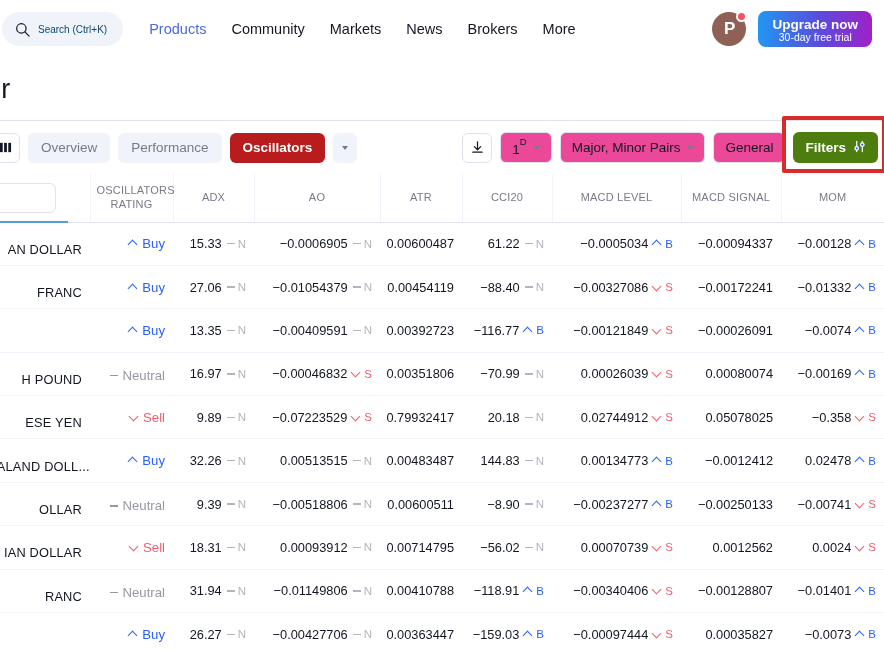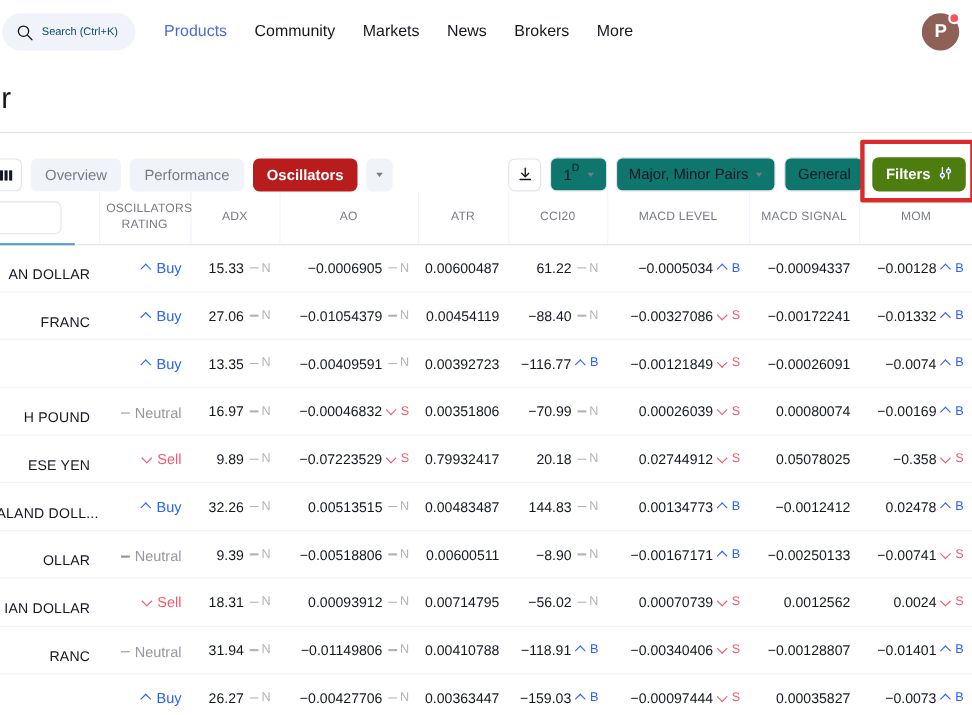--- a/index.html
+++ b/index.html
@@ -104,21 +104,21 @@
     color: #131722;
     margin-left: -14px;
     letter-spacing: 0.2px;
   }
 
   
   .toolbar {
     height: 54px;
     border-top: 1px solid #e0e3eb;
     display: flex;
-    align-items: flex-end;
+    align-items: center;
     position: relative;
     padding-left: 0;
   }
   .tb-left { display: flex; align-items: center; gap: 8px; margin-left: -10px; }
   .icon-sq-btn {
     width: 30px; height: 30px;
     border: 1px solid #e0e3eb;
     border-radius: 6px;
     background: #fff;
     display: flex; align-items: center; justify-content: center;
@@ -161,21 +161,21 @@
     position: absolute;
     right: 6px;
     display: flex;
     align-items: center;
     gap: 8px;
   }
   .outline-btn {
     height: 31px;
     border: 1px solid #e0e3eb;
     border-radius: 6px;
-    background: #0f766e;
+    background: #ec4899;
     font-size: 13.5px;
     color: #131722;
     display: flex; align-items: center; gap: 7px;
     padding: 0 11px;
     cursor: pointer;
     font-family: inherit;
     white-space: nowrap;
   }
   .tf-sup { font-size: 9.5px; vertical-align: super; position: relative; top: -3px; }
   .filters-wrap { position: relative; display:flex; align-items:center; }
@@ -316,20 +316,24 @@
     <span class="nav-link">Markets</span>
     <span class="nav-link">News</span>
     <span class="nav-link">Brokers</span>
     <span class="nav-link">More</span>
   </nav>
   <div class="topnav-right">
     <div class="avatar-wrap">
       <div class="avatar">P</div>
       <div class="avatar-dot"></div>
     </div>
+    <button class="upgrade-btn">
+      <span class="upgrade-title">Upgrade now</span>
+      <span class="upgrade-sub">30-day free trial</span>
+    </button>
   </div>
 </div>
 
 <div class="page-title-row">
   <h1 class="page-title">er</h1>
 </div>
 
 <div class="toolbar">
   <div class="tb-left">
     <div class="icon-sq-btn">
@@ -638,21 +642,21 @@
               <span class="sig N"><span class="dash"></span>N</span>
             </span></td>
           <td><span class="val-wrap">
               <span>0.00600511</span>
             </span></td>
           <td><span class="val-wrap">
               <span>−8.90</span>
               <span class="sig N"><span class="dash"></span>N</span>
             </span></td>
           <td><span class="val-wrap">
-              <span>−0.00167171</span>
+              <span>−0.00237277</span>
               <span class="sig B"><span class="chev"></span>B</span>
             </span></td>
           <td><span class="val-wrap">
               <span>−0.00250133</span>
             </span></td>
           <td><span class="val-wrap">
               <span>−0.00741</span>
               <span class="sig S"><span class="chev down"></span>S</span>
             </span></td>
         </tr>

